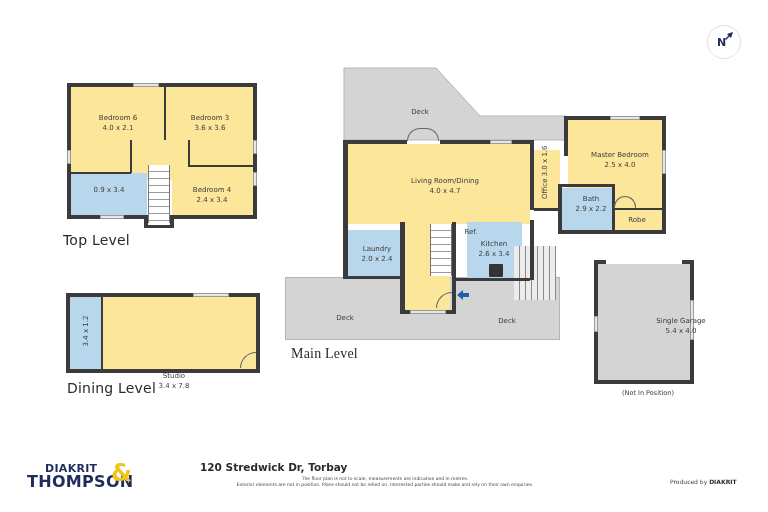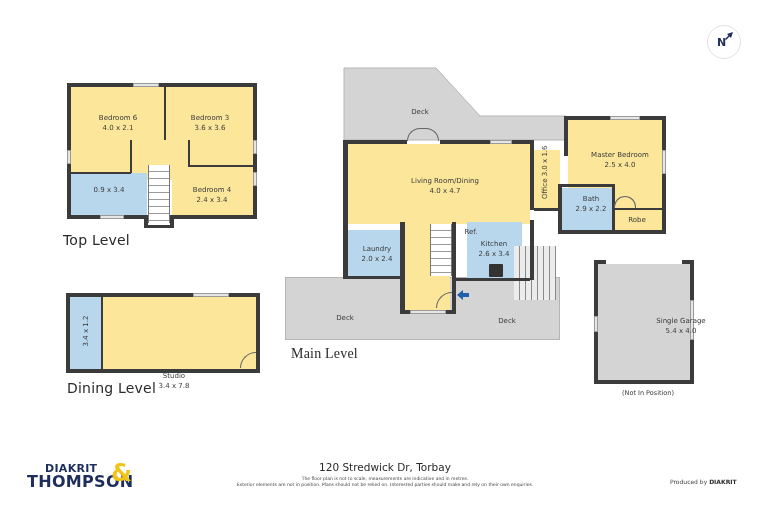--- a/index.html
+++ b/index.html
@@ -208,20 +208,20 @@
   </div>
   <div class="rlabel" style="left:612px;top:388px;width:72px;font-size:6.5px;">(Not In Position)</div>
 </div>
 
 <div class="abs" style="left:27px;top:462px;width:110px;height:30px;">
   <div style="position:absolute;left:18px;top:0;font-size:11px;font-weight:bold;color:#1d2d5c;letter-spacing:0.3px;">DIAKRIT</div>
   <div style="position:absolute;left:0;top:10px;font-size:16px;font-weight:bold;color:#1d2d5c;letter-spacing:0.3px;">THOMPSON</div>
   <div style="position:absolute;left:84px;top:-2px;font-size:24px;font-weight:bold;color:#f0c419;line-height:26px;">&amp;</div>
 </div>
 
-<div class="abs" style="left:200px;top:461px;width:370px;text-align:center;font-size:10.5px;font-weight:normal;color:#2a2a2a;">120 Stredwick Dr, Torbay</div>
+<div class="abs" style="left:200px;top:461px;width:370px;font-size:10.5px;font-weight:bold;color:#2a2a2a;">120 Stredwick Dr, Torbay</div>
 <div class="abs" style="left:200px;top:476px;width:370px;text-align:center;font-size:4.5px;color:#444;">The floor plan is not to scale, measurements are indicative and in metres.</div>
 <div class="abs" style="left:200px;top:482px;width:370px;text-align:center;font-size:4.5px;color:#444;">Exterior elements are not in position. Plans should not be relied on. Interested parties should make and rely on their own enquiries.</div>
 
 <div class="abs" style="left:670px;top:478px;font-size:6px;color:#444;white-space:nowrap;">
   <span>Produced by</span>
   <span style="font-weight:bold;color:#2a2a2a;">DIAKRIT</span>
 </div>
 
 </body></html>

